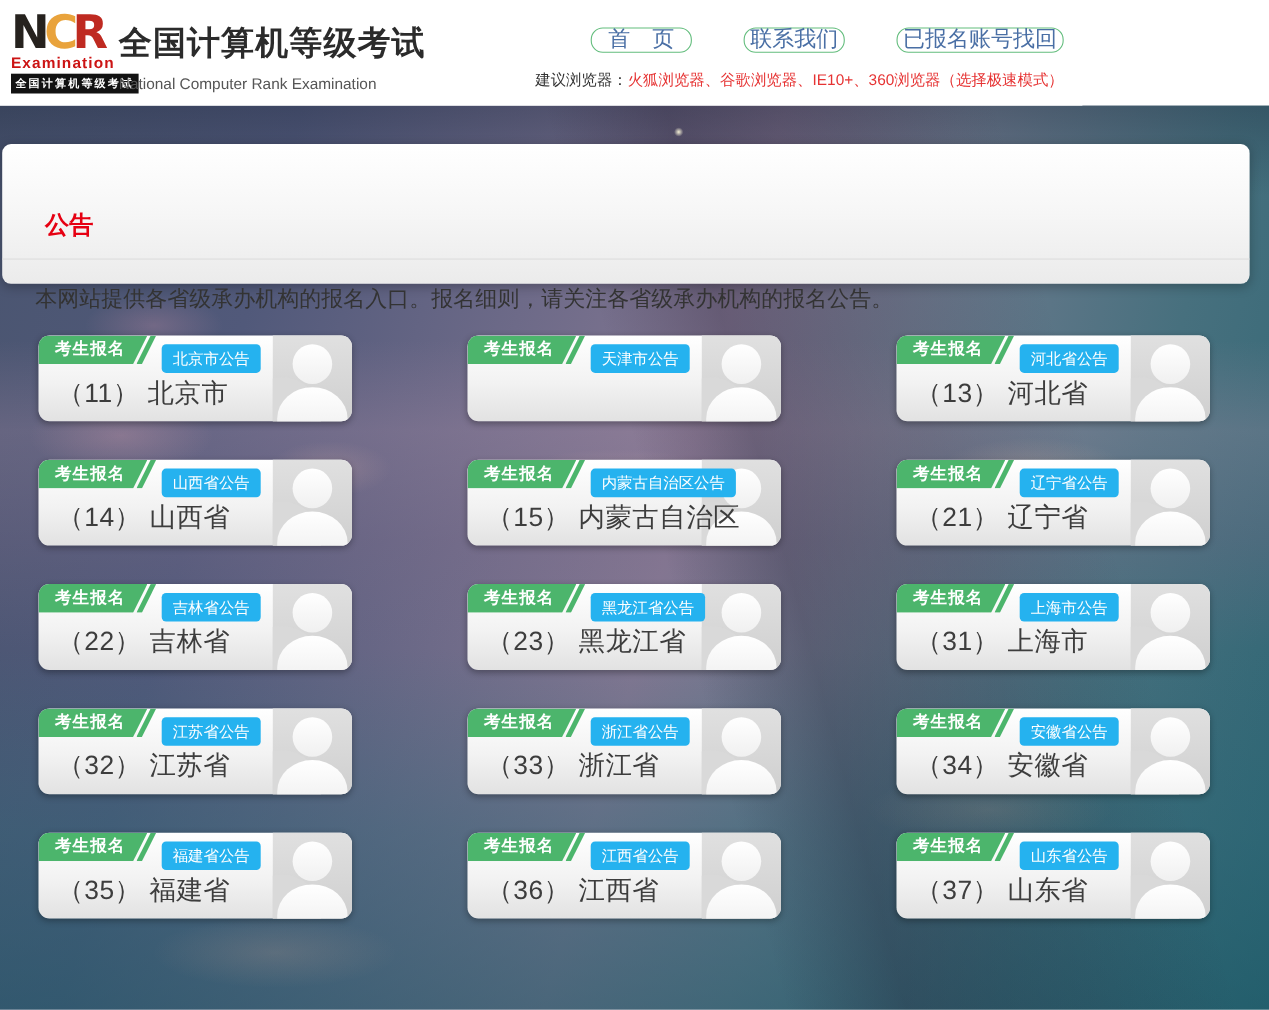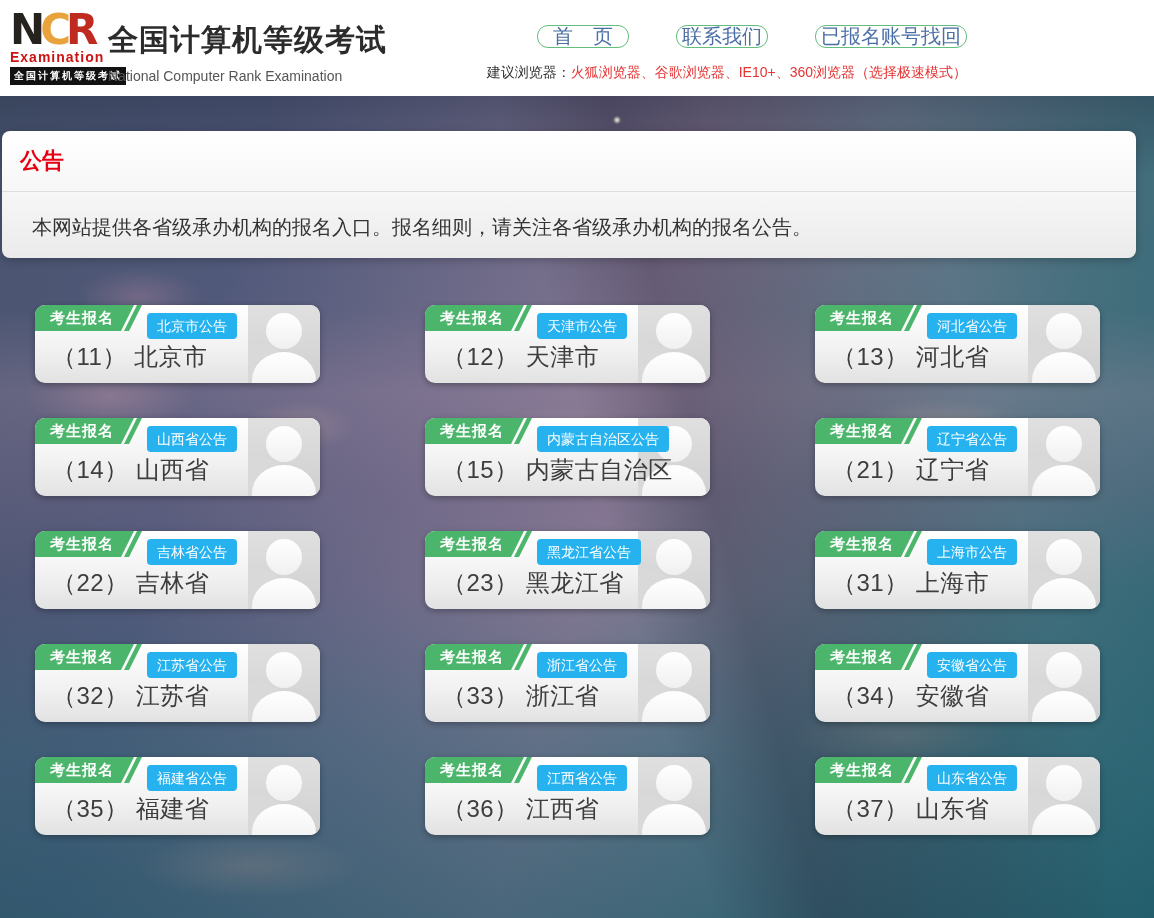--- a/index.html
+++ b/index.html
@@ -44,21 +44,21 @@
       radial-gradient(160px 46px at 900px 640px, rgba(255,190,160,.12), rgba(255,190,160,0) 70%),
       linear-gradient(75deg, rgba(35,28,50,0) 52%, rgba(35,28,50,.30) 60%, rgba(35,28,50,.16) 72%, rgba(35,28,50,0) 82%),
       linear-gradient(180deg, rgba(18,28,48,.30) 0%, rgba(18,28,48,0) 10%, rgba(0,0,0,0) 26%, rgba(170,140,165,.28) 36%, rgba(130,110,140,.26) 48%, rgba(0,0,0,0) 60%, rgba(40,100,115,.40) 80%, rgba(26,88,102,.55) 100%),
       linear-gradient(105deg, #4a5570 0%, #51597a 20%, #6d6a88 38%, #837792 52%, #6f7a8e 64%, #47707e 82%, #2e6674 100%);
   }
 
   
   .notice{position:absolute;left:2px;top:35px;width:1134px;height:127px;border-radius:8px;
     background:linear-gradient(180deg,#ffffff 0%,#f7f7f7 45%,#ebebeb 100%);
     box-shadow:0 2px 10px rgba(0,0,0,.25);}
-  .notice-title-row{height:61px;border-bottom:1px solid #ddd;display:flex;align-items:center;padding-left:18px;}
+  .notice-title-row{height:61px;border-bottom:1px solid #ddd;display:flex;align-items:center;padding-left:39px;margin-top:44px;}
   .notice-title{color:var(--notice-title-red);font-size:22px;font-weight:bold;}
   .notice-body{padding:22px 30px 0 30px;font-size:20px;color:#333;}
 
   
   .grid{position:absolute;left:35px;top:209px;width:1065px;display:grid;
     grid-template-columns:285px 285px 285px;justify-content:space-between;row-gap:35px;}
   .card{position:relative;width:285px;height:78px;border-radius:10px;cursor:pointer;
     background:linear-gradient(180deg,#ffffff 0%,#f2f2f2 55%,#e2e2e2 100%);
     box-shadow:0 2px 6px rgba(0,0,0,.30);}
   .ribbon-wrap{position:absolute;top:0;left:0;height:26px;display:flex;z-index:2;}
@@ -123,21 +123,20 @@
       <span class="shoulders"></span>
     </div>
   </div>
 
   <div class="card">
     <div class="ribbon-wrap">
       <span class="ribbon-main"><span class="ribbon-label">考生报名</span></span>
       <span class="ribbon-stripe"></span>
     </div>
     <span class="badge">天津市公告</span>
-    <div class="card-title">（12） 天津市</div>
     <div class="avatar">
       <span class="ghost-circle"></span>
       <span class="head"></span>
       <span class="shoulders"></span>
     </div>
   </div>
 
   <div class="card">
     <div class="ribbon-wrap">
       <span class="ribbon-main"><span class="ribbon-label">考生报名</span></span>

